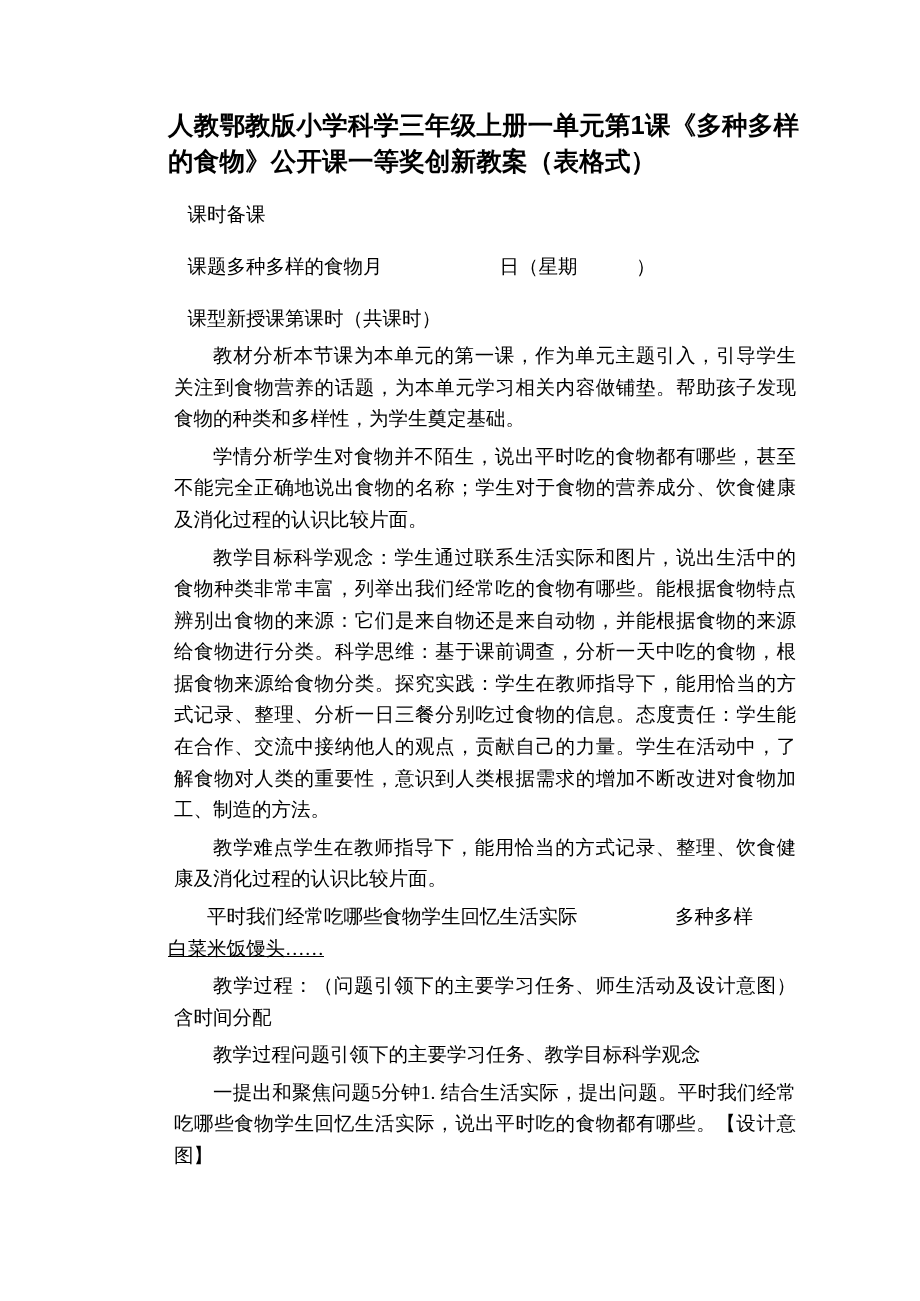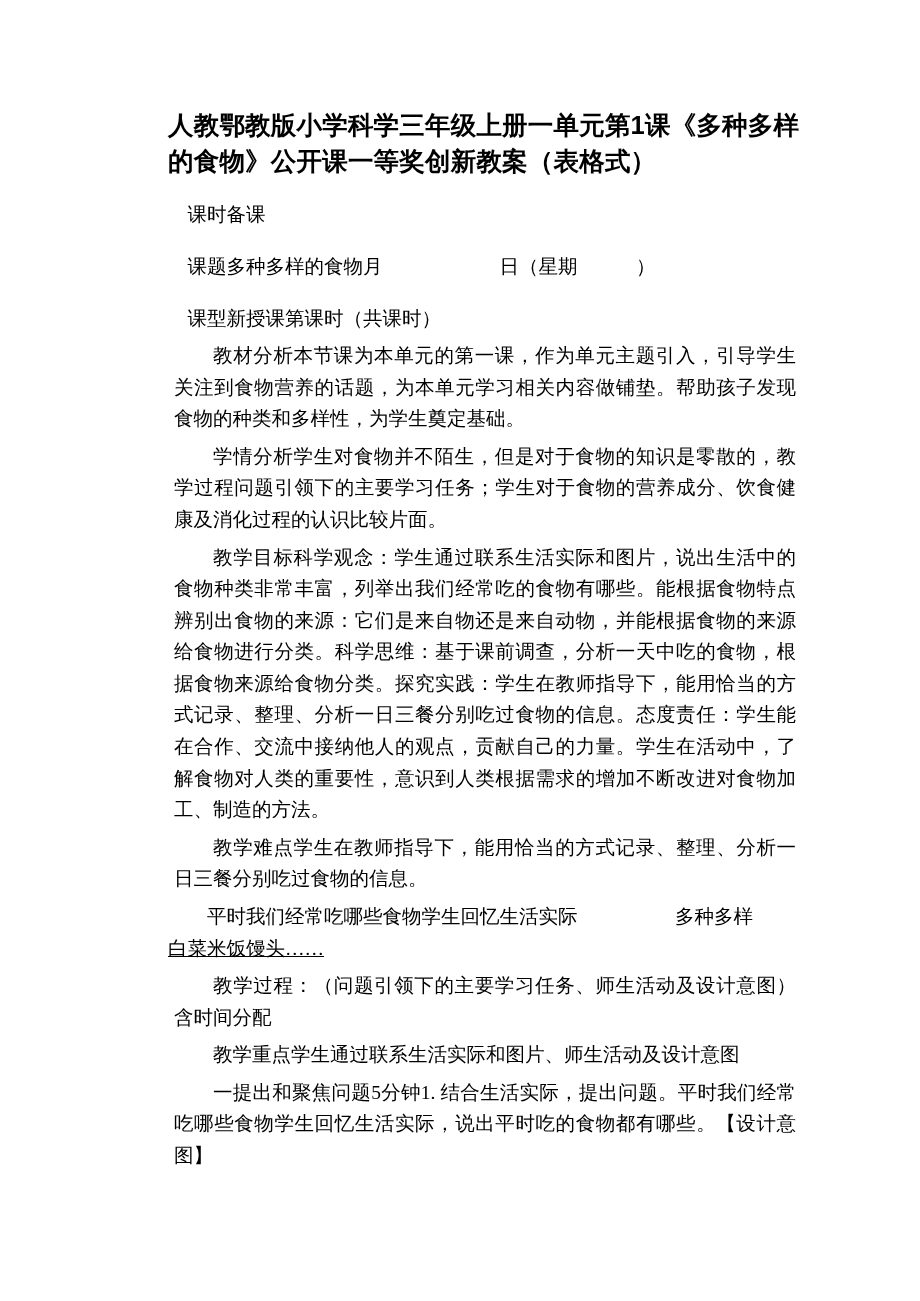--- a/index.html
+++ b/index.html
@@ -64,24 +64,24 @@
 
 <div class="page">
 
   <h1 class="doc-title">人教鄂教版小学科学三年级上册一单元第1课《多种多样的食物》公开课一等奖创新教案（表格式）</h1>
 
   <p class="line indent1">课时备课</p>
   <p class="line indent1">课题多种多样的食物月　　　　　　日（星期　　　）</p>
   <p class="line indent1">课型新授课第课时（共课时）</p>
 
   <p class="para">教材分析本节课为本单元的第一课，作为单元主题引入，引导学生关注到食物营养的话题，为本单元学习相关内容做铺垫。帮助孩子发现食物的种类和多样性，为学生奠定基础。</p>
-  <p class="para">学情分析学生对食物并不陌生，但是对于食物的知识是零散的，教学过程问题引领下的主要学习任务；学生对于食物的营养成分、饮食健康及消化过程的认识比较片面。</p>
+  <p class="para">学情分析学生对食物并不陌生，说出平时吃的食物都有哪些，甚至不能完全正确地说出食物的名称；学生对于食物的营养成分、饮食健康及消化过程的认识比较片面。</p>
   <p class="para">教学目标科学观念：学生通过联系生活实际和图片，说出生活中的食物种类非常丰富，列举出我们经常吃的食物有哪些。能根据食物特点辨别出食物的来源：它们是来自物还是来自动物，并能根据食物的来源给食物进行分类。科学思维：基于课前调查，分析一天中吃的食物，根据食物来源给食物分类。探究实践：学生在教师指导下，能用恰当的方式记录、整理、分析一日三餐分别吃过食物的信息。态度责任：学生能在合作、交流中接纳他人的观点，贡献自己的力量。学生在活动中，了解食物对人类的重要性，意识到人类根据需求的增加不断改进对食物加工、制造的方法。</p>
-  <p class="para">教学难点学生在教师指导下，能用恰当的方式记录、整理、分析一日三餐分别吃过食物的信息。</p>
+  <p class="para">教学难点学生在教师指导下，能用恰当的方式记录、整理、饮食健康及消化过程的认识比较片面。</p>
 
   <p class="line indent2">平时我们经常吃哪些食物学生回忆生活实际　　　　　多种多样</p>
   <p class="line noindent">白菜米饭馒头……</p>
 
   <p class="para">教学过程：（问题引领下的主要学习任务、师生活动及设计意图）含时间分配</p>
-  <p class="para">教学重点学生通过联系生活实际和图片、师生活动及设计意图</p>
+  <p class="para">教学过程问题引领下的主要学习任务、教学目标科学观念</p>
   <p class="para">一提出和聚焦问题5分钟1. 结合生活实际，提出问题。平时我们经常吃哪些食物学生回忆生活实际，说出平时吃的食物都有哪些。【设计意图】</p>
 
 </div>
 
 </body></html>

